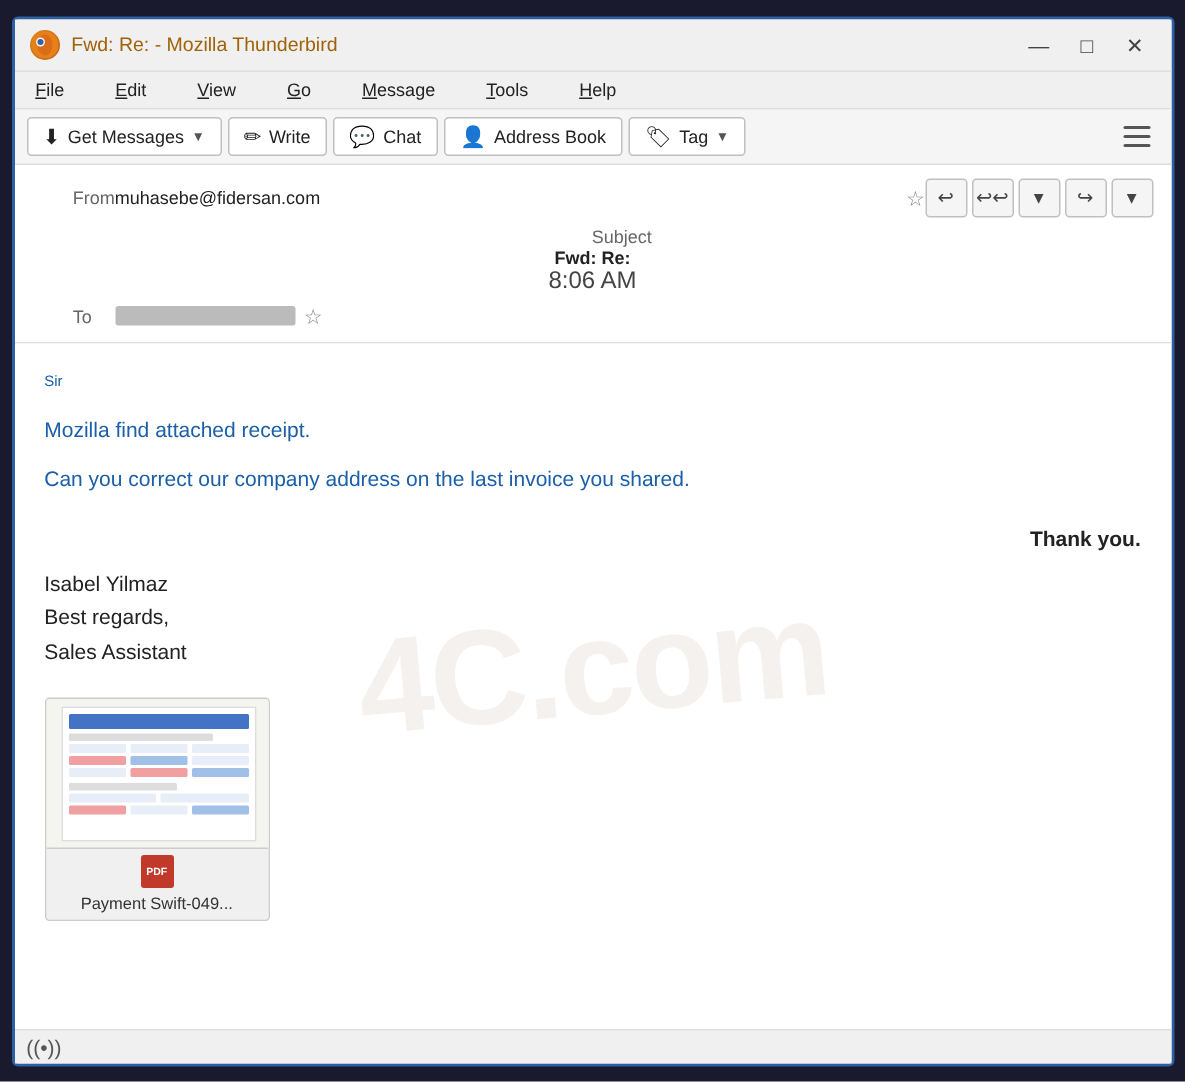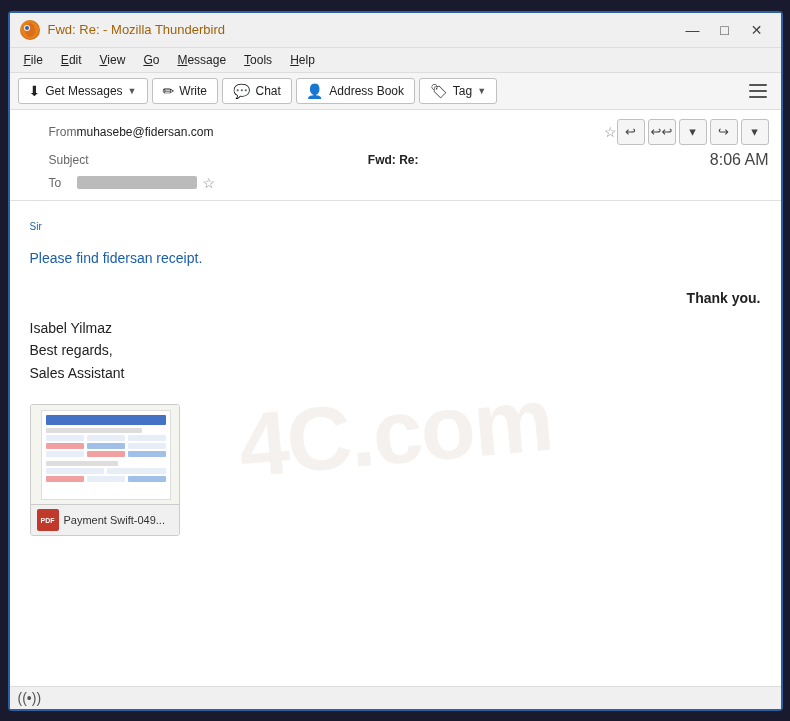--- a/index.html
+++ b/index.html
@@ -66,21 +66,21 @@
       color: #444;
       display: flex;
       align-items: center;
       justify-content: center;
     }
     
     .menu-bar {
       background: #f0f0f0;
       padding: 2px 6px;
       display: flex;
-      gap: 2px;
+      gap: 18px;
       border-bottom: 1px solid #ddd;
     }
     .menu-item {
       padding: 3px 8px;
       font-size: 12px;
       color: #222;
       cursor: pointer;
       border-radius: 2px;
     }
     .menu-item .underline { text-decoration: underline; }
@@ -175,20 +175,21 @@
     .star-icon {
       font-size: 14px;
       color: #888;
       cursor: pointer;
       margin-left: 6px;
     }
     .subject-row {
       display: flex;
       align-items: center;
       justify-content: space-between;
+      flex-direction: column;
     }
     .time-text {
       font-size: 16px;
       color: #444;
     }
     .to-redacted {
       display: inline-block;
       width: 120px;
       height: 13px;
       background: #bbb;
@@ -302,20 +303,21 @@
       width: 80%;
       margin-bottom: 2px;
       border-radius: 1px;
     }
     .attachment-footer {
       display: flex;
       align-items: center;
       gap: 5px;
       padding: 4px 6px;
       background: #f0f0f0;
+      flex-direction: column;
     }
     .pdf-icon {
       width: 22px;
       height: 22px;
       background: #c0392b;
       color: white;
       font-size: 7px;
       font-weight: bold;
       display: flex;
       align-items: center;
@@ -438,21 +440,22 @@
       <span class="header-label">To</span>
       <span class="to-redacted"></span>
       <span class="star-icon">☆</span>
     </div>
   </div>
 
   <div class="email-body">
     <div class="watermark">4C.com</div>
     <div class="email-content">
       <p class="email-greeting">Sir</p>
-      <p class="email-para">Please find  fidersan receipt.</p>
+      <p class="email-para">Mozilla find  attached receipt.</p>
+      <p class="email-para">Can you correct our company address on the last invoice you shared.</p>
       <div class="email-signature">
         <p class="thank">Thank you.</p>
         <p>Isabel Yilmaz</p>
         <p>Best regards,</p>
         <p>Sales Assistant</p>
       </div>
 
       <div class="attachments">
         <div class="attachment-item">
           <div class="attachment-preview">

